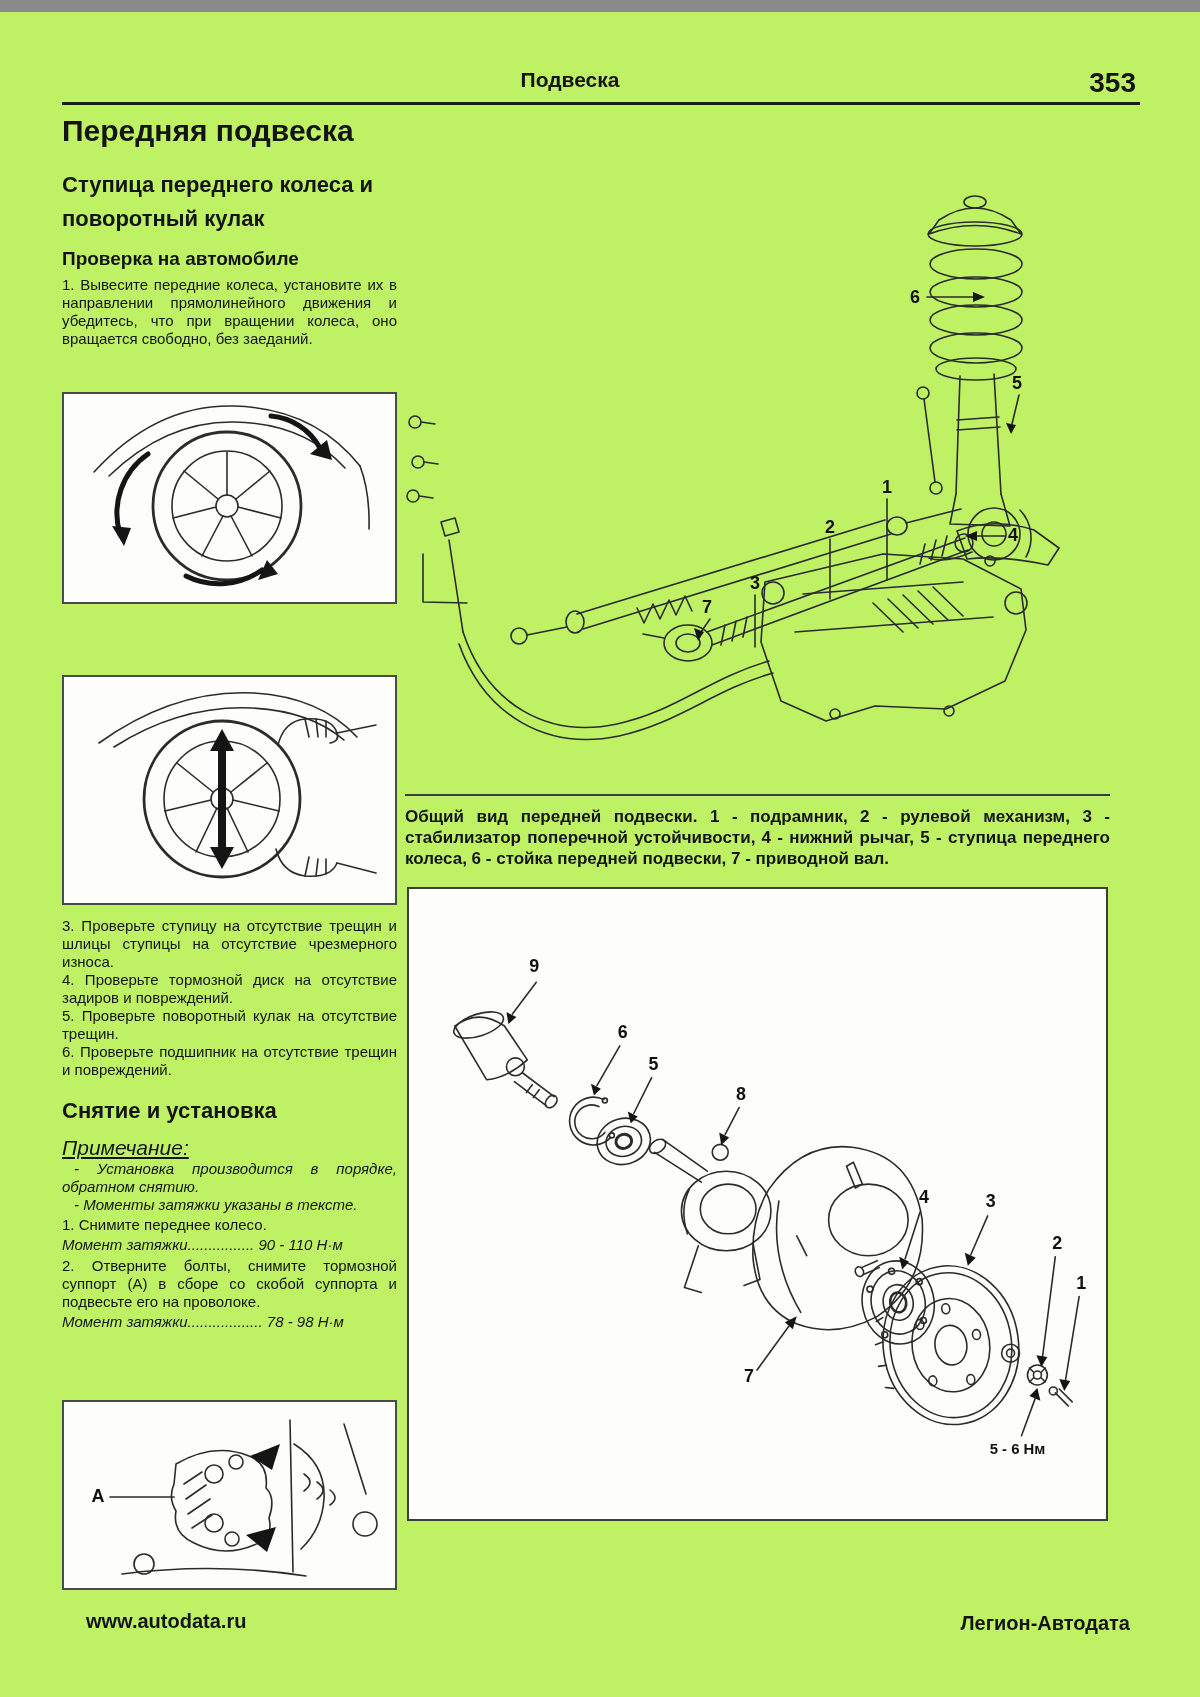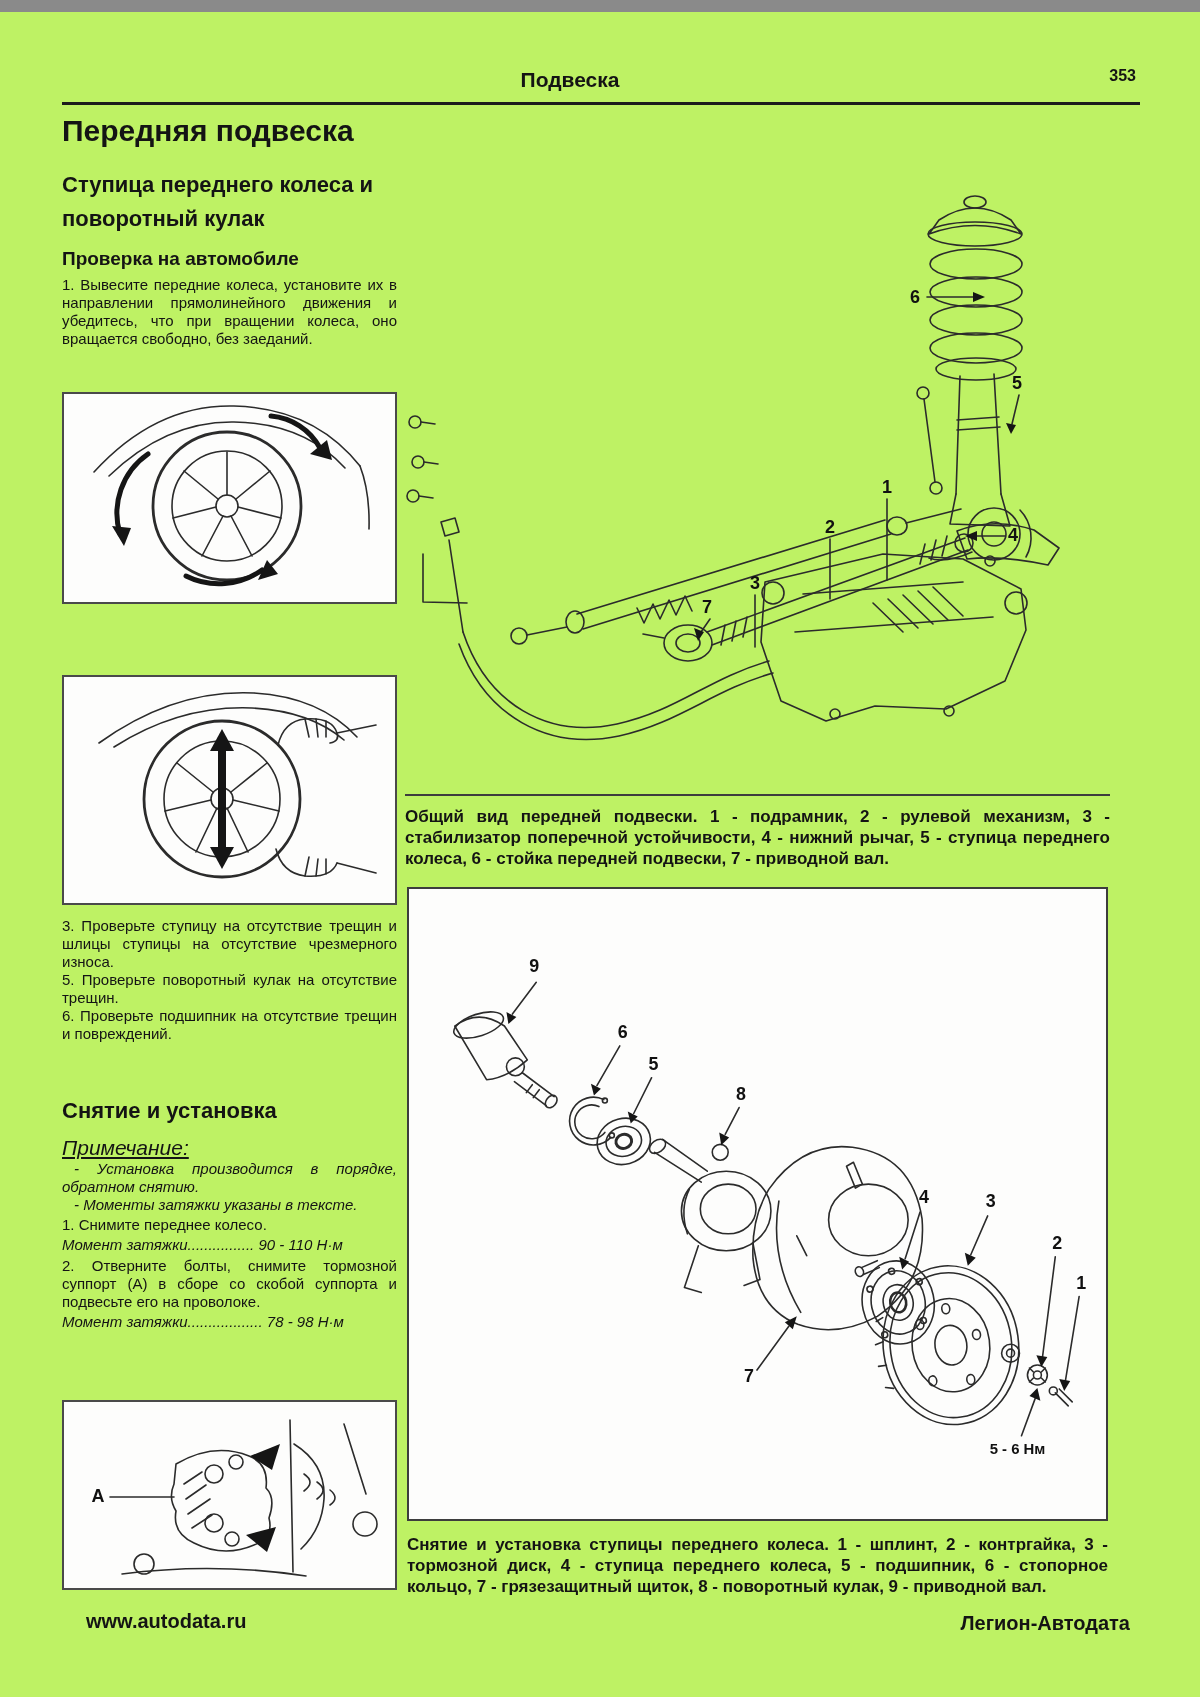--- a/index.html
+++ b/index.html
@@ -4,21 +4,21 @@
 <style>
   * { margin:0; padding:0; box-sizing:border-box; }
   body { background:#8a8a8a; font-family:"Liberation Sans", sans-serif; }
   .page {
     position:relative; width:1200px; height:1697px; margin:12px auto;
     background:#bef264; color:#141414; overflow:hidden;
   }
   
   .hdr-title { position:absolute; top:56px; left:0; width:1140px; text-align:center;
     font-size:21px; font-weight:bold; }
-  .hdr-page { position:absolute; top:55px; right:64px; font-size:16px; font-weight:bold; }
+  .hdr-page { position:absolute; top:55px; right:64px; font-size:28px; font-weight:bold; }
   .hdr-rule { position:absolute; top:90px; left:62px; right:60px; height:3px; background:#1c1c1c; }
   
   .lcol { position:absolute; left:62px; width:335px; }
   .blockA { top:102px; }
   h1.t { font-size:30px; font-weight:bold; letter-spacing:0; }
   h2.t { font-size:22px; font-weight:bold; line-height:34px; margin-top:20px; }
   h3.t { font-size:19px; font-weight:bold; margin-top:12px; }
   p.b { font-size:15px; line-height:18px; text-align:justify; margin-top:6px; }
   .fig { position:absolute; left:62px; width:335px; border:2px solid #4a4a4a; background:#fdfdfc; }
   .fig svg { display:block; width:100%; height:100%; }
@@ -126,20 +126,21 @@
         <path d="M 273,56 L 312,48"></path>
         <path d="M 212,172 Q 218,196 241,199 Q 267,201 273,186"></path>
         <path d="M 241,199 L 245,180 M 252,199 L 254,182 M 262,197 L 262,182"></path>
         <path d="M 273,186 L 312,196"></path>
       </g>
     </svg>
   </div>
 
   <div class="lcol blockB" style="position:absolute;">
     <p class="b">3. Проверьте ступицу на отсутствие трещин и шлицы ступицы на отсутствие чрезмерного износа.</p>
+    <p class="b">4. Проверьте тормозной диск на отсутствие задиров и повреждений.</p>
     <p class="b">5. Проверьте поворотный кулак на отсутствие трещин.</p>
     <p class="b">6. Проверьте подшипник на отсутствие трещин и повреждений.</p>
   </div>
 
   <div class="lcol blockC" style="position:absolute;">
     <h2 class="t" style="margin-top:0;">Снятие и установка</h2>
     <div class="note-label">Примечание:</div>
     <p class="note">- Установка производится в порядке, обратном снятию.</p>
     <p class="note">- Моменты затяжки указаны в тексте.</p>
     <p class="b" style="margin-top:2px;">1. Снимите переднее колесо.</p>
@@ -383,18 +384,17 @@
         <text class="call" x="676" y="400">1</text>
         <path class="ln" d="M 674,408 L 660,494"></path>
           <polygon class="arr" points="654,491 659,503 665,493"></polygon>
         <text class="torq-note" x="612" y="566">5 - 6 Нм</text>
         <path class="ln" d="M 616,548 L 630,510"></path>
           <polygon class="arr" points="624,508 632,500 635,513"></polygon>
       </g>
     </svg>
   </div>
 
-  <p class="cap cap2">Снятие и установка ступицы переднего колеса. 1 - шплинт, 2 - контргайка, 3 - тормозной диск, 4 - ступица переднего колеса, 5 - подшипник, 6 - стопорное кольцо, 7 - грязезащитный щиток, 8 - поворотный кулак, 9 - приводной вал.</p>
 
   <div class="ftr-l">www.autodata.ru</div>
   <div class="ftr-r">Легион-Автодата</div>
 
 </div>
 
 </body></html>

